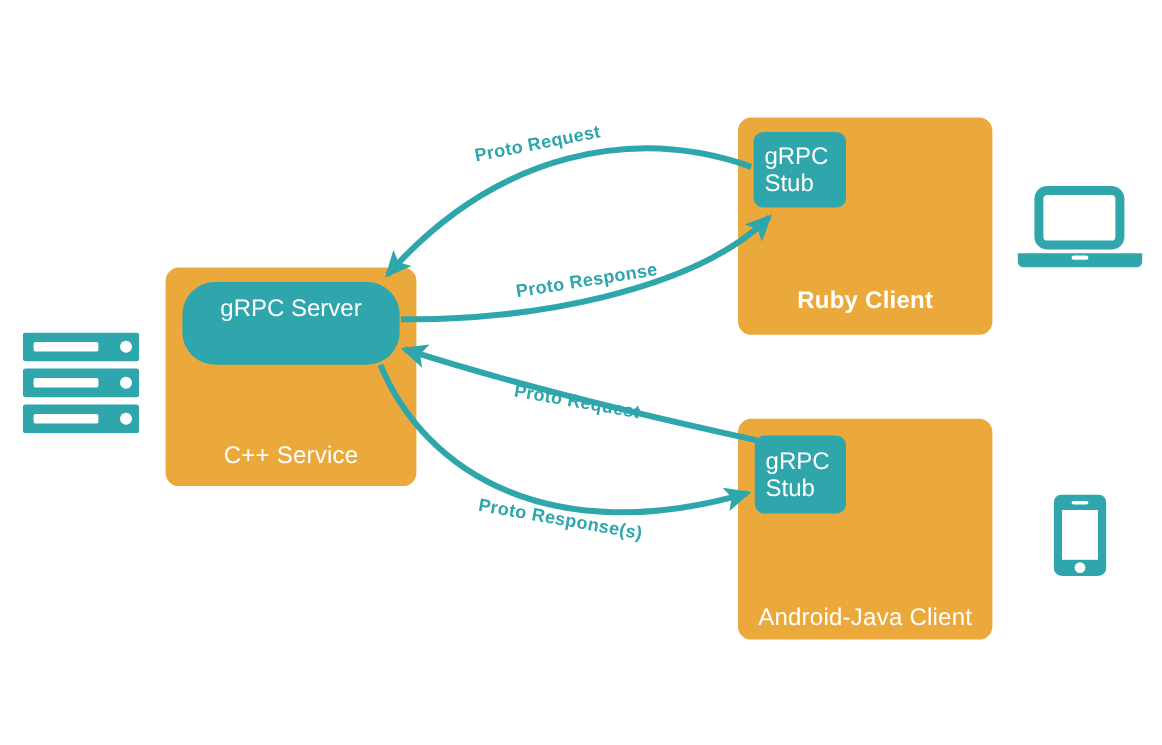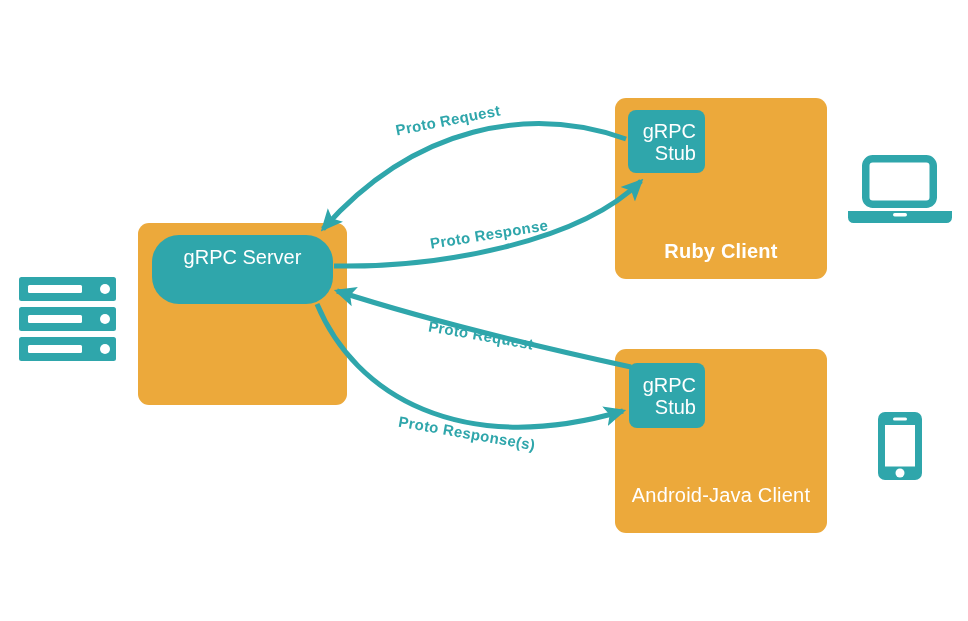--- a/index.html
+++ b/index.html
@@ -24,40 +24,40 @@
     border-radius:11px;
     z-index:1;
   }
   .inner-box{
     position:absolute;
     background:var(--teal);
     border-radius:8px;
     display:flex;align-items:center;justify-content:center;
     color:var(--text-on-boxes);
     font-size:20px;font-weight:500;
-    text-align:right;
+    text-align:left;
     z-index:2;
   }
   .outer-label{
     position:absolute;
     left:0;right:0;
     text-align:center;
     color:var(--text-on-boxes);
     font-size:20px;font-weight:500;
     letter-spacing:.2px;
   }
   #service-box   {left:138px;top:223px;width:209px;height:182px;}
   #server-box    {left:14px;top:12px;width:181px;height:69px;align-items:flex-start;padding-top:11px;border-radius:27px;}
   #service-label {bottom:13px;}
   #ruby-box      {left:615px;top:98px;width:212px;height:181px;}
   #ruby-stub     {left:13px;top:12px;width:77px;height:63px;line-height:22px;padding:0 9px;}
   #ruby-label    {bottom:16px;font-weight:bold;}
   #android-box   {left:615px;top:349px;width:212px;height:184px;}
   #android-stub  {left:14px;top:14px;width:76px;height:65px;line-height:22px;padding:0 9px;}
-  #android-label {bottom:26px;}
+  #android-label {bottom:6px;}
   
   .arrows{
     position:absolute;left:0;top:0;width:968px;height:621px;
     z-index:3;pointer-events:none;
   }
   .edge{stroke:var(--teal);stroke-width:5;fill:none;}
   .arrowhead{fill:var(--teal);}
   
   .edge-label{
     position:absolute;
@@ -83,20 +83,21 @@
 </style>
 </head>
 <body>
 
 <div class="canvas">
 
   <div class="outer-box" id="service-box">
     <div class="inner-box" id="server-box">
       <span>gRPC Server</span>
     </div>
+    <div class="outer-label" id="service-label">C++ Service</div>
   </div>
 
   <div class="outer-box" id="ruby-box">
     <div class="inner-box" id="ruby-stub">
       <span>gRPC Stub</span>
     </div>
     <div class="outer-label" id="ruby-label">Ruby Client</div>
   </div>
 
   <div class="outer-box" id="android-box">

